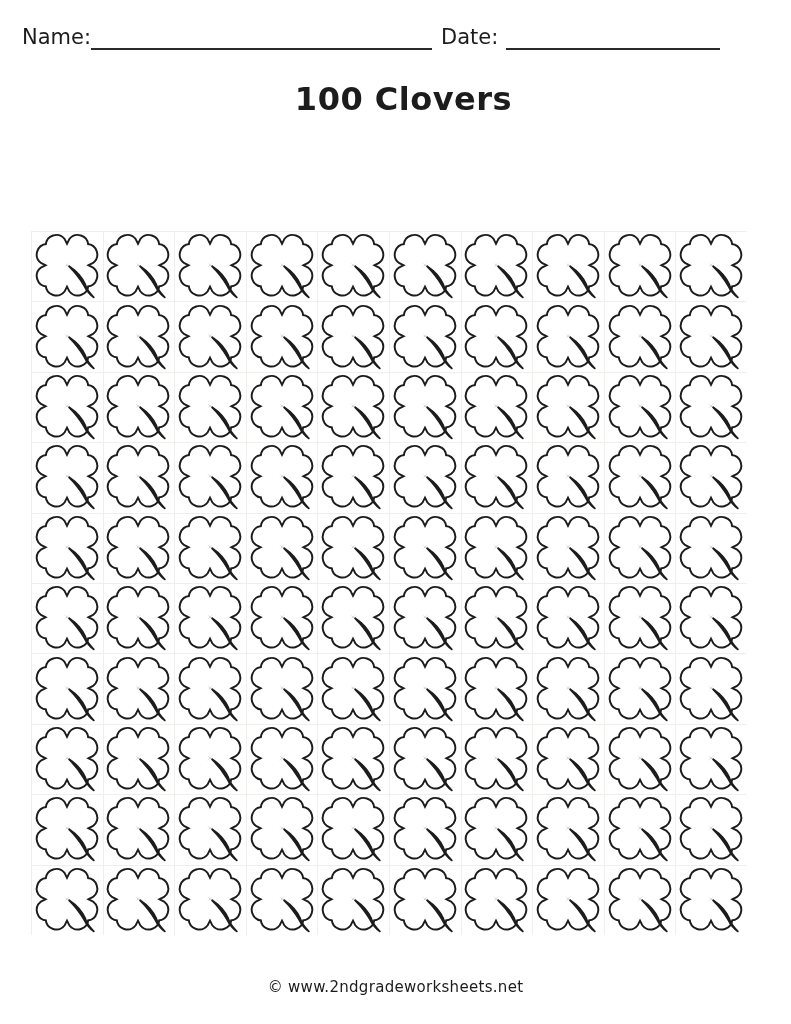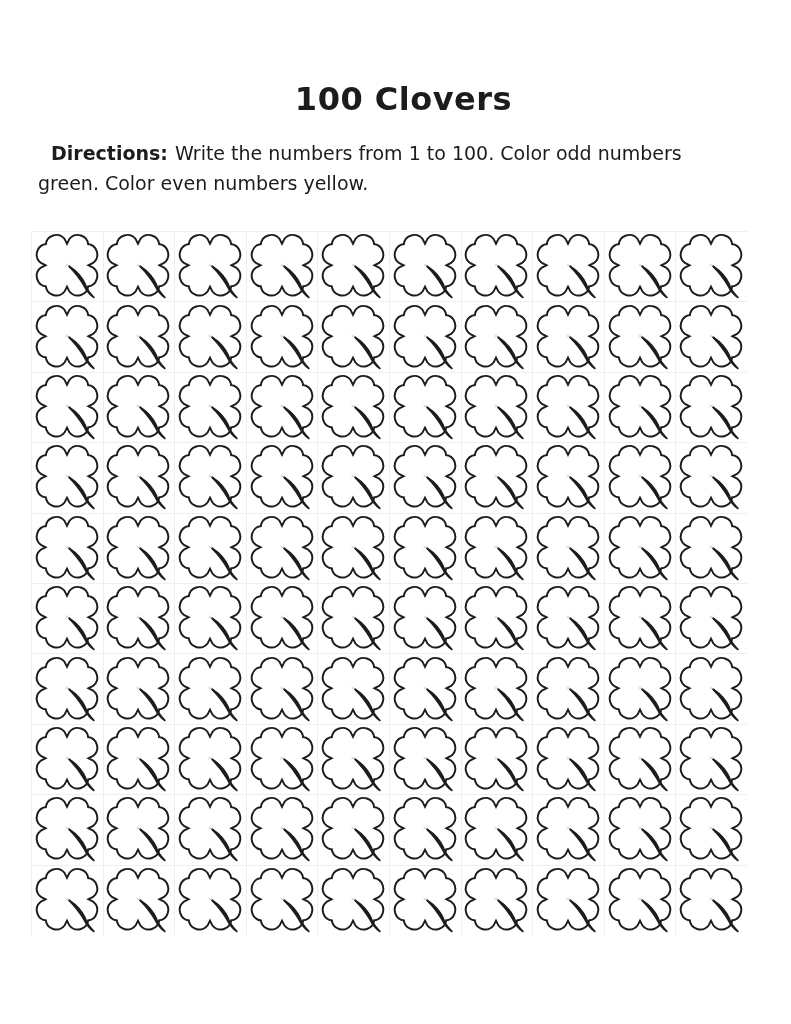--- a/index.html
+++ b/index.html
@@ -117,26 +117,29 @@
         <use href="#leaf" transform="rotate(270 37 36)"></use>
       </g>
       <g id="clover">
         <use href="#cloverBody" fill="#ffffff" stroke="#1c1c1c" stroke-width="3.6" stroke-linejoin="round"></use>
         <use href="#cloverBody" fill="#ffffff" stroke="none"></use>
         <path d="M39,37 C44,42 49,48 53,55 C55,59 58,63 62,66 C58,62 55,58 54,54 C51,47 45,41 39,37 Z" fill="#ffffff" stroke="#1c1c1c" stroke-width="1.8" stroke-linejoin="round"></path>
       </g>
     </defs>
   </svg>
 
+  <div class="topline">
+    <span class="lbl">Name:</span>
+    <span class="blank name-line"></span>
+    <span class="lbl date-lbl">Date:</span>
+    <span class="blank date-line"></span>
+  </div>
 
   <h1 class="title">100 Clovers</h1>
 
-  <p class="directions">
-    <strong>Directions:</strong><span>Write the numbers from 1 to 100.  Color odd numbers green.  Color even numbers yellow.</span>
-  </p>
 
   <div class="grid">
   <div class="cell">
     <svg class="clover" viewBox="0 0 74 72">
           <use href="#clover"></use>
         </svg>
   </div>
 
   <div class="cell">
     <svg class="clover" viewBox="0 0 74 72">
@@ -726,14 +729,15 @@
         </svg>
   </div>
 
   <div class="cell">
     <svg class="clover" viewBox="0 0 74 72">
           <use href="#clover"></use>
         </svg>
   </div>
 </div>
 
+  <div class="footer">© www.2ndgradeworksheets.net</div>
 
 </div>
 
 </body></html>

